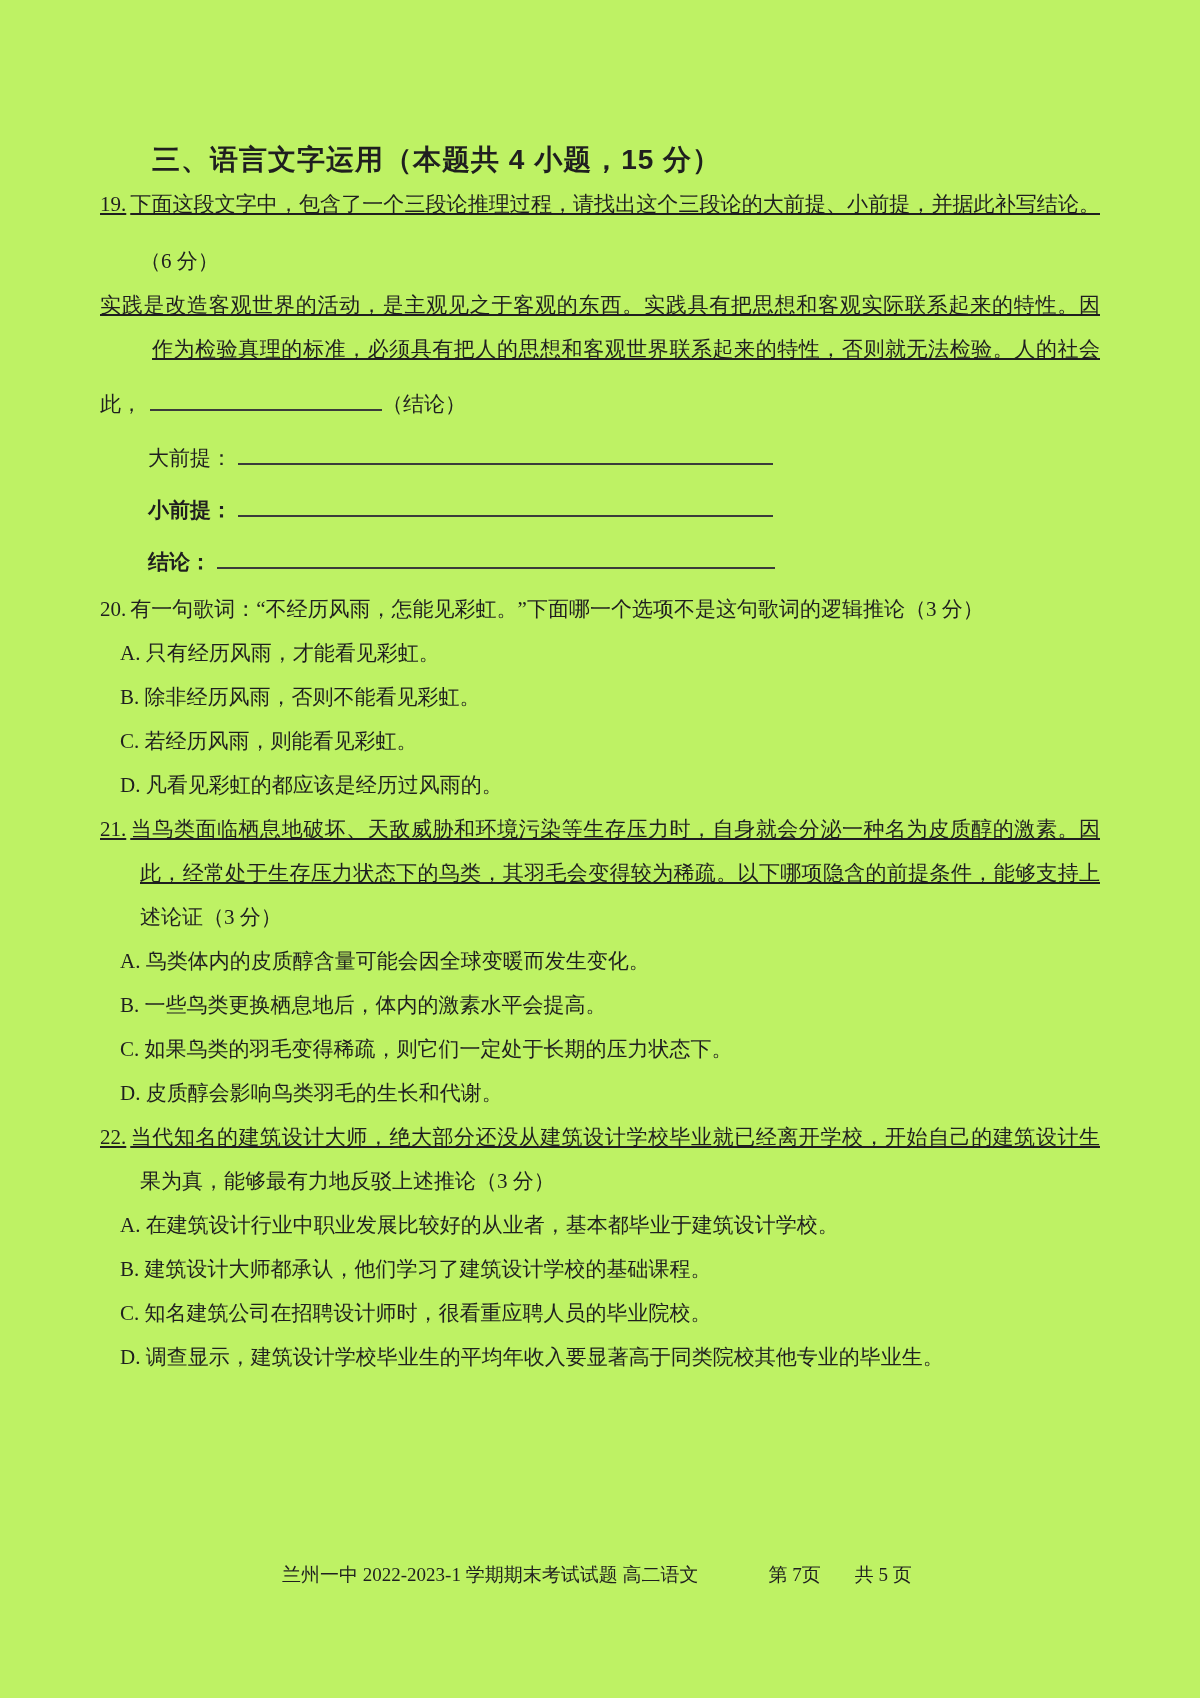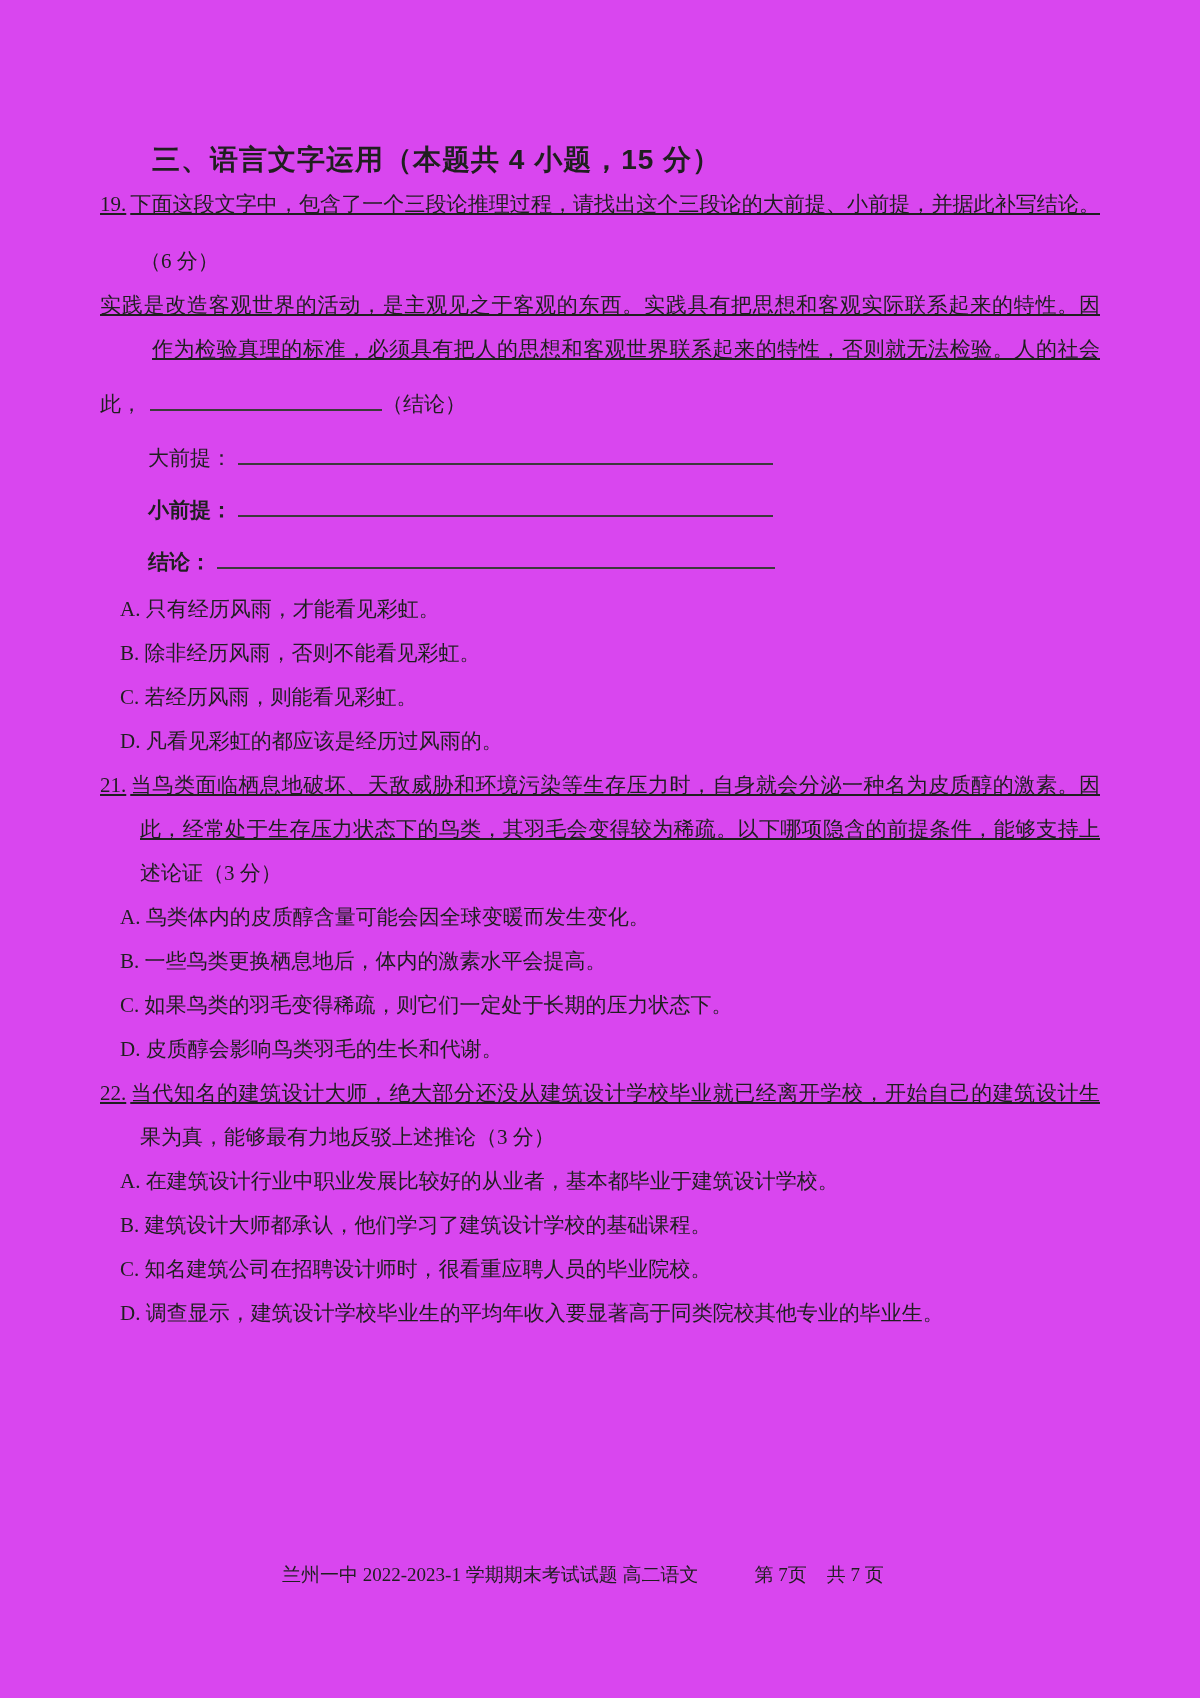--- a/index.html
+++ b/index.html
@@ -1,19 +1,19 @@
 <!DOCTYPE html>
 <html><head>
 <meta charset="utf-8">
 <style>
   html,body { margin:0; padding:0; background:#ffffff; }
   .page {
     position:relative;
     width:1200px; height:1698px;
-    background:#d946ef;
+    background:#bef264;
     color:#1f1f1f;
     font-family:"Liberation Serif","DejaVu Serif",serif;
     overflow:hidden;
   }
   .content {
     position:absolute;
     left:100px; top:138px;
     width:1000px;
   }
   .line {
@@ -55,20 +55,21 @@
   .blank-concl  { width:558px; margin-left:6px; }
   .footer {
     position:absolute;
     left:0; top:1562px;
     width:1200px;
     font-size:19px;
     line-height:26px;
     display:flex;
     align-items:baseline;
     white-space:nowrap;
+    gap:14px;
   }
   .footer .ftitle { margin-left:282px; }
   .footer .fpage  { margin-left:56px; }
   .footer .ftotal { margin-left:20px; }
 </style>
 </head>
 <body>
 
 <div class="page">
   <div class="content">
@@ -77,20 +78,21 @@
 
     <div class="line just"><span class="qnum">19.</span><span>下面这段文字中，包含了一个三段论推理过程，请找出这个三段论的大前提、小前提，并据此补写结论。</span></div>
     <div class="line pad40 mt13">（6 分）</div>
     <div class="line just">实践是改造客观世界的活动，是主观见之于客观的东西。实践具有把思想和客观实际联系起来的特性。因</div>
     <div class="line just pad52">作为检验真理的标准，必须具有把人的思想和客观世界联系起来的特性，否则就无法检验。人的社会</div>
     <div class="line tall mt8"><span>此，</span><span class="blank blank-inline"></span><span>（结论）</span></div>
     <div class="line tall pad48 mt4"><span>大前提：</span><span class="blank blank-major"></span></div>
     <div class="line tall pad48 mt2"><span>小前提：</span><span class="blank blank-major"></span></div>
     <div class="line tall pad48 mt2"><span>结论：</span><span class="blank blank-concl"></span></div>
 
+    <div class="line"><span class="qnum">20.</span><span>有一句歌词：“不经历风雨，怎能见彩虹。”下面哪一个选项不是这句歌词的逻辑推论（3 分）</span></div>
     <div class="line pad20">A. 只有经历风雨，才能看见彩虹。</div>
     <div class="line pad20">B. 除非经历风雨，否则不能看见彩虹。</div>
     <div class="line pad20">C. 若经历风雨，则能看见彩虹。</div>
     <div class="line pad20">D. 凡看见彩虹的都应该是经历过风雨的。</div>
 
     <div class="line just"><span class="qnum">21.</span><span>当鸟类面临栖息地破坏、天敌威胁和环境污染等生存压力时，自身就会分泌一种名为皮质醇的激素。因</span></div>
     <div class="line just pad40">此，经常处于生存压力状态下的鸟类，其羽毛会变得较为稀疏。以下哪项隐含的前提条件，能够支持上</div>
     <div class="line pad40">述论证（3 分）</div>
     <div class="line pad20">A. 鸟类体内的皮质醇含量可能会因全球变暖而发生变化。</div>
     <div class="line pad20">B. 一些鸟类更换栖息地后，体内的激素水平会提高。</div>
@@ -102,15 +104,15 @@
     <div class="line pad20">A. 在建筑设计行业中职业发展比较好的从业者，基本都毕业于建筑设计学校。</div>
     <div class="line pad20">B. 建筑设计大师都承认，他们学习了建筑设计学校的基础课程。</div>
     <div class="line pad20">C. 知名建筑公司在招聘设计师时，很看重应聘人员的毕业院校。</div>
     <div class="line pad20">D. 调查显示，建筑设计学校毕业生的平均年收入要显著高于同类院校其他专业的毕业生。</div>
 
   </div>
 
   <div class="footer">
     <span class="ftitle">兰州一中 2022-2023-1 学期期末考试试题 高二语文</span>
     <span class="fpage">第 7页</span>
-    <span class="ftotal">共 7 页</span>
+    <span class="ftotal">共 5 页</span>
   </div>
 </div>
 
 </body></html>

